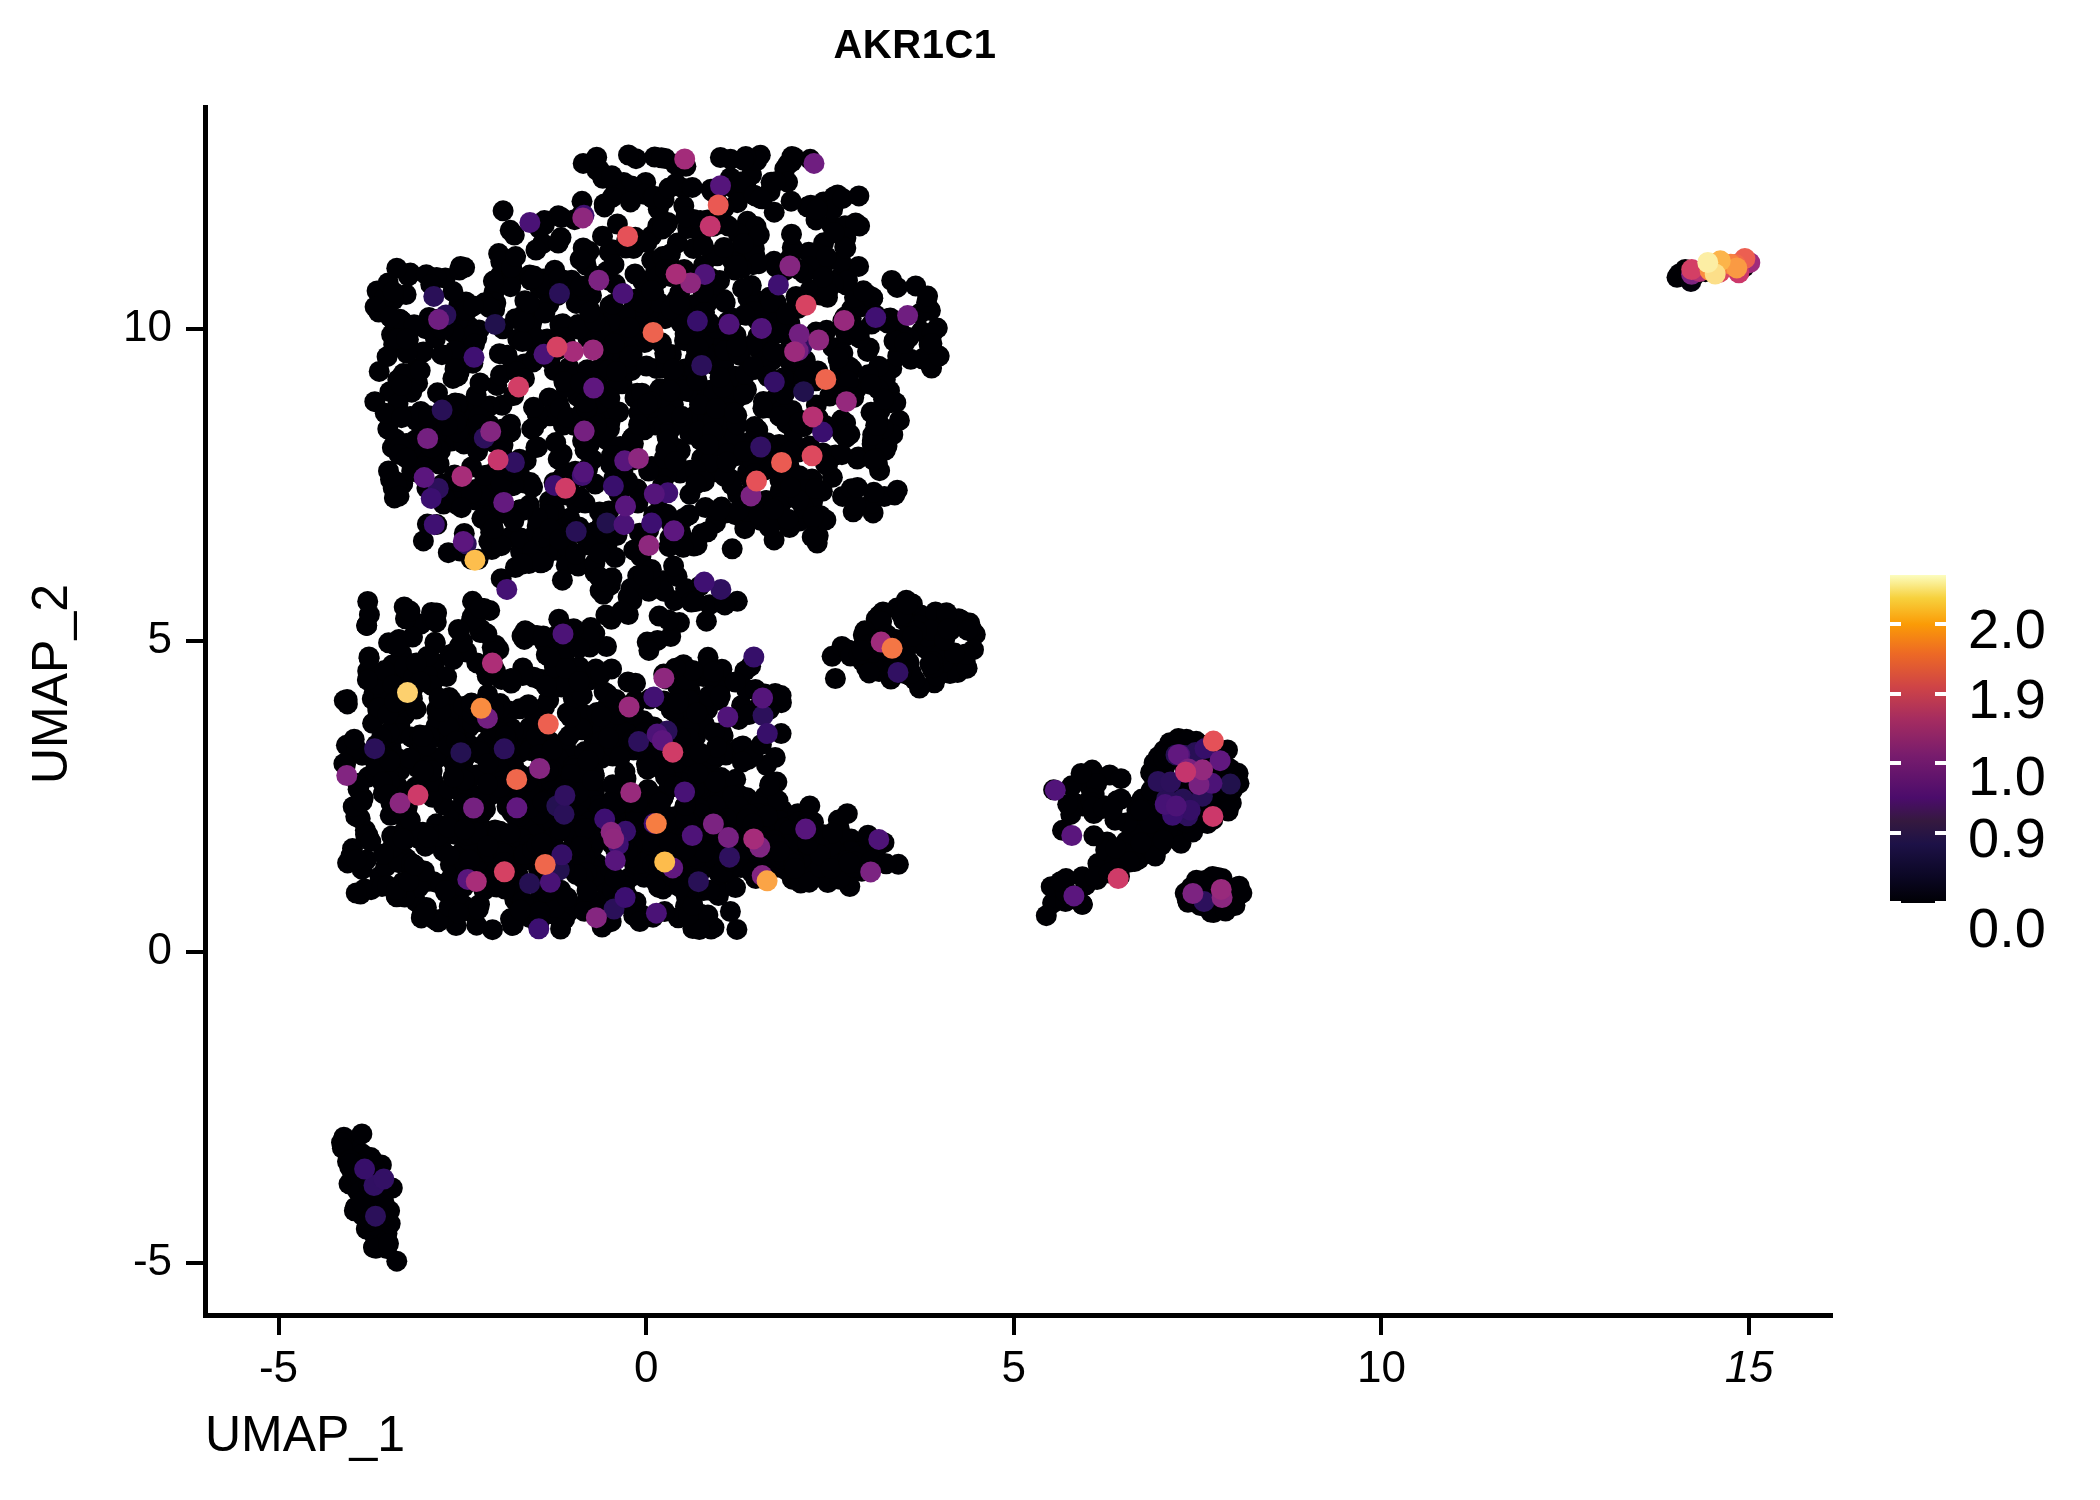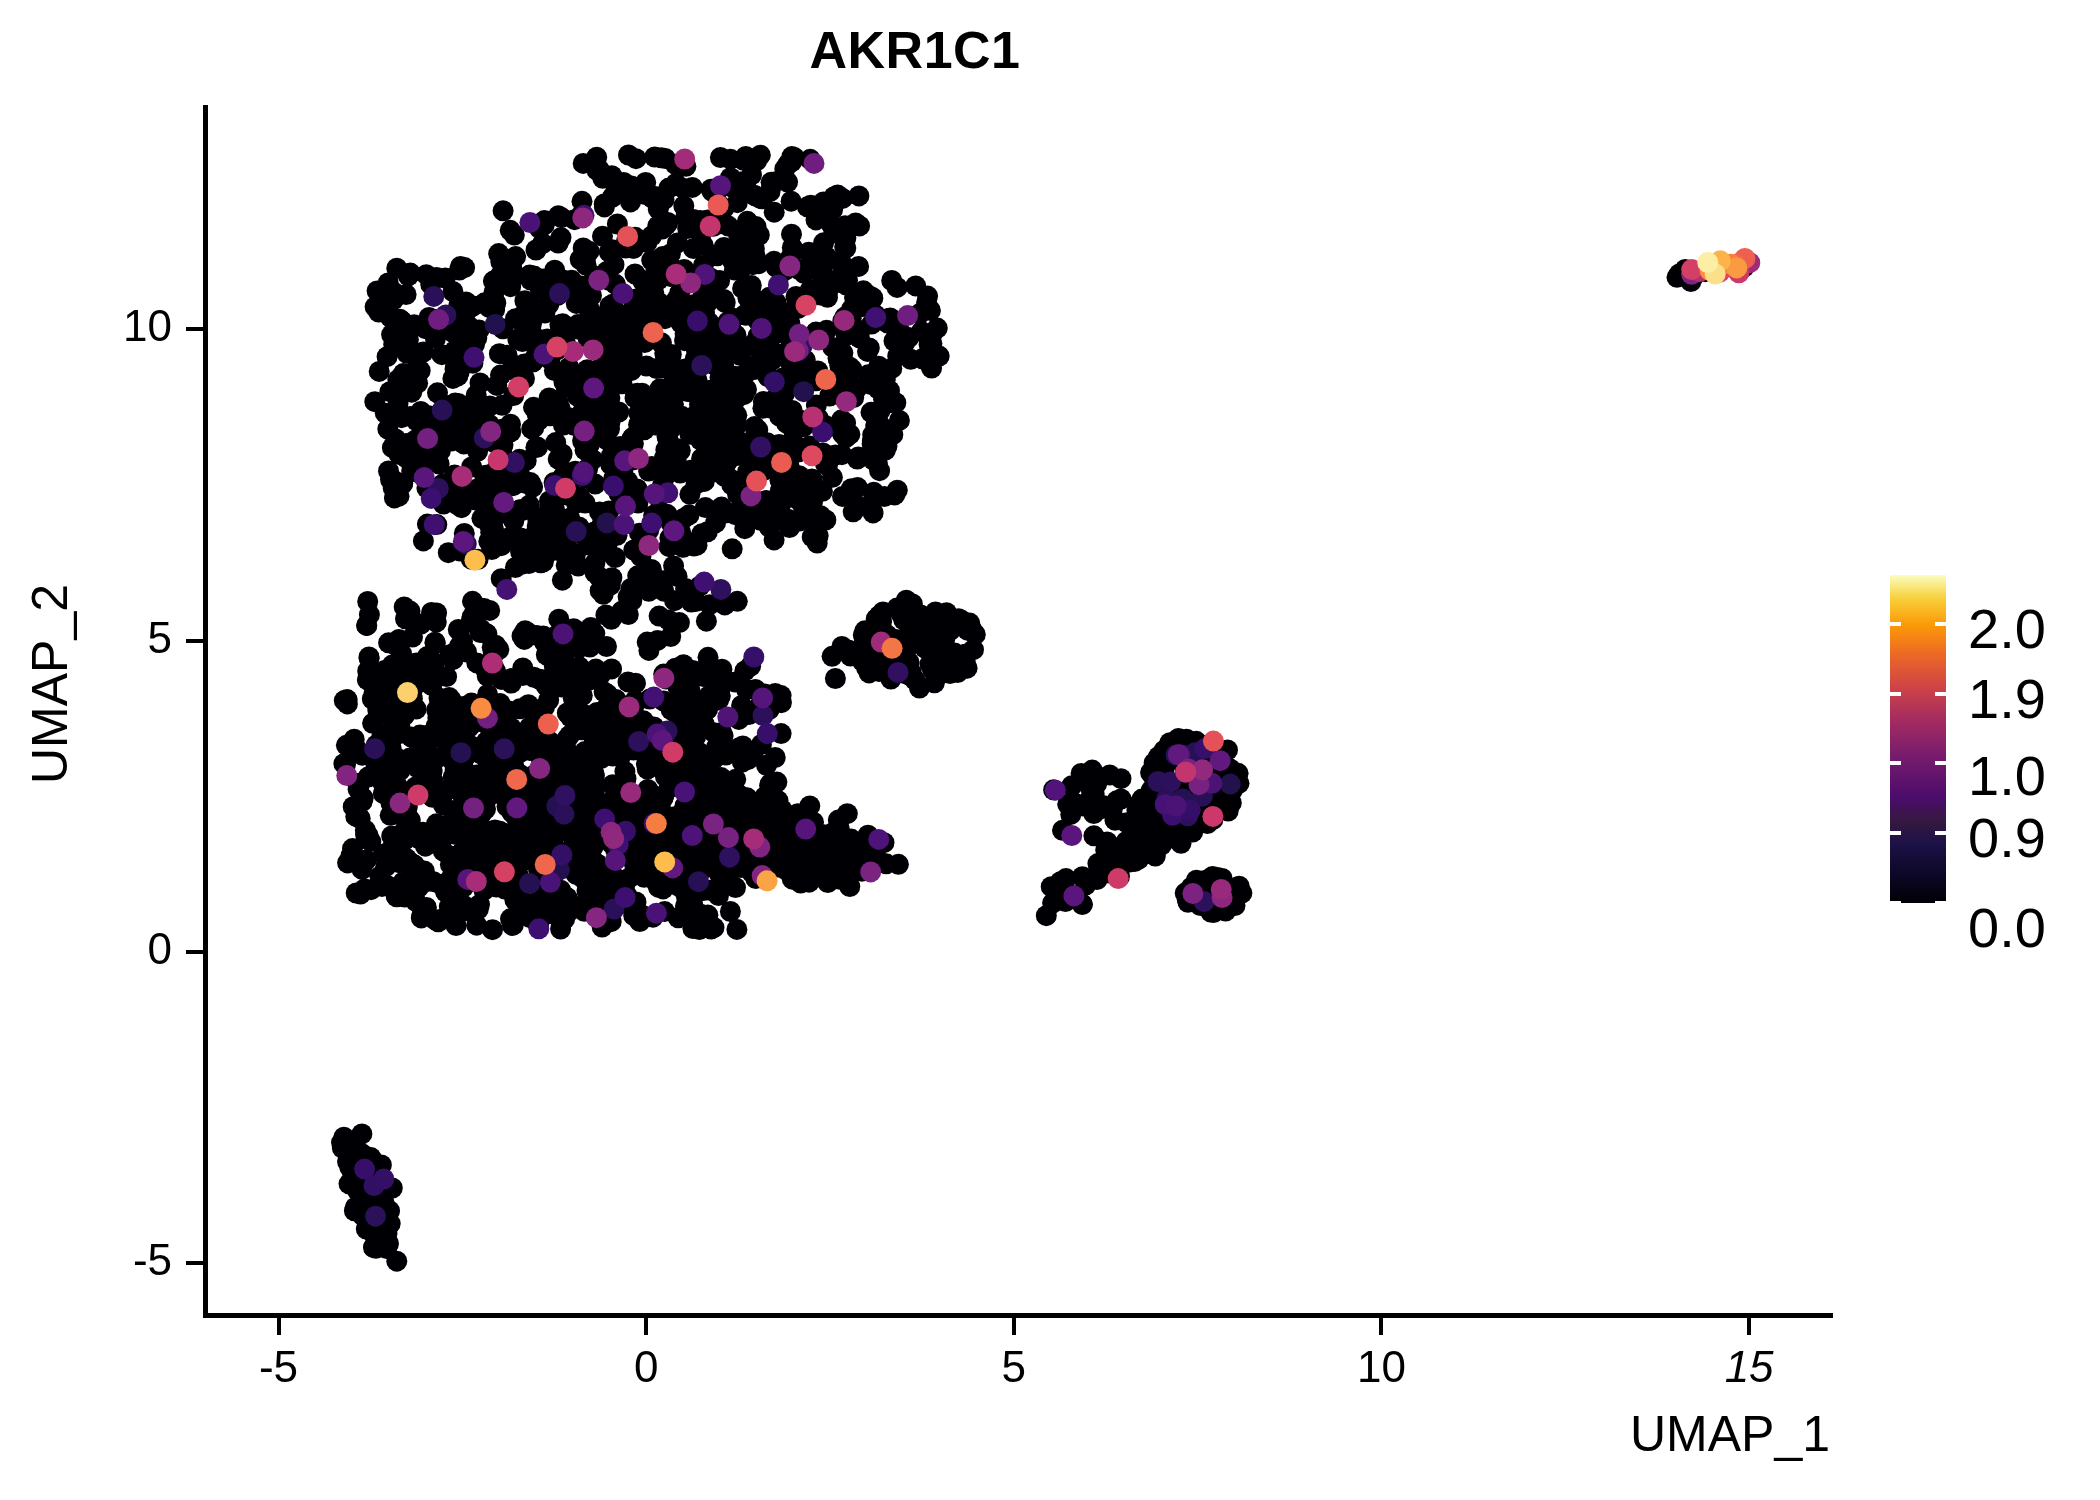--- a/index.html
+++ b/index.html
@@ -20,21 +20,21 @@
     overflow: hidden;
   }
 
   
   #plot-title {
     position: absolute;
     left: 0;
     top: 22px;
     width: 1830px;
     text-align: center;
-    font-size: 52px;
+    font-size: 40px;
     font-weight: bold;
     letter-spacing: 0.5px;
     line-height: 1.1;
   }
 
   
   #panel {
     position: absolute;
     left: 205px;
     top: 105px;
@@ -87,21 +87,21 @@
     font-size: 44px;
     margin-top: -28px;
   }
 
   
   #xlab {
     position: absolute;
     left: 205px;
     top: 1405px;
     width: 1625px;
-    text-align: right;
+    text-align: left;
     font-size: 50px;
   }
   #ylab {
     position: absolute;
     left: -300px;
     top: 655px;
     width: 700px;
     text-align: center;
     font-size: 50px;
     transform: rotate(-90deg);

